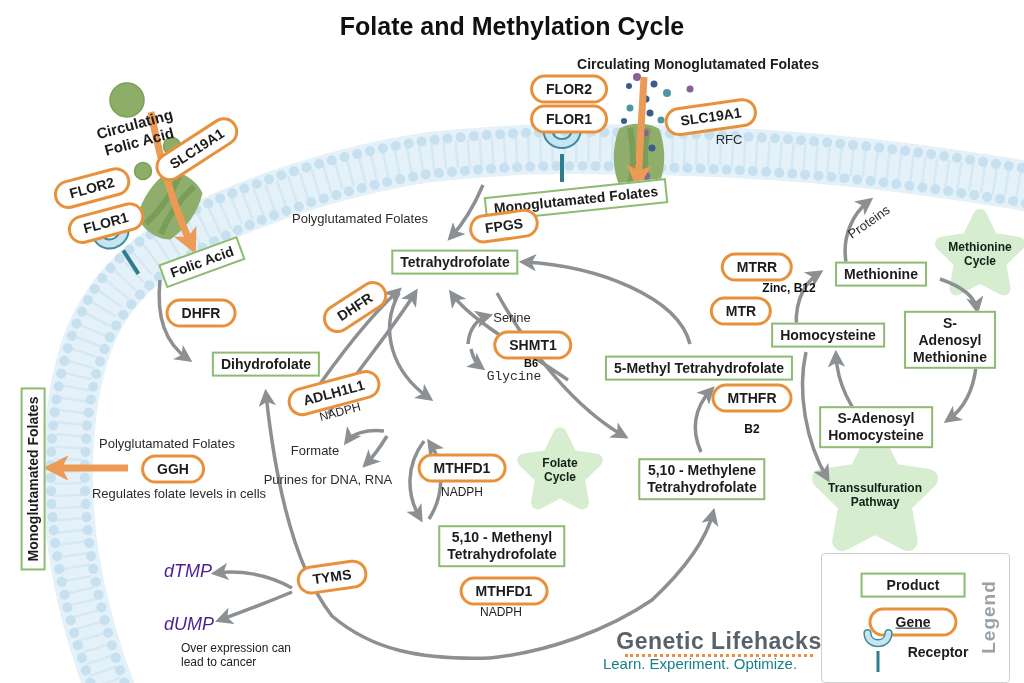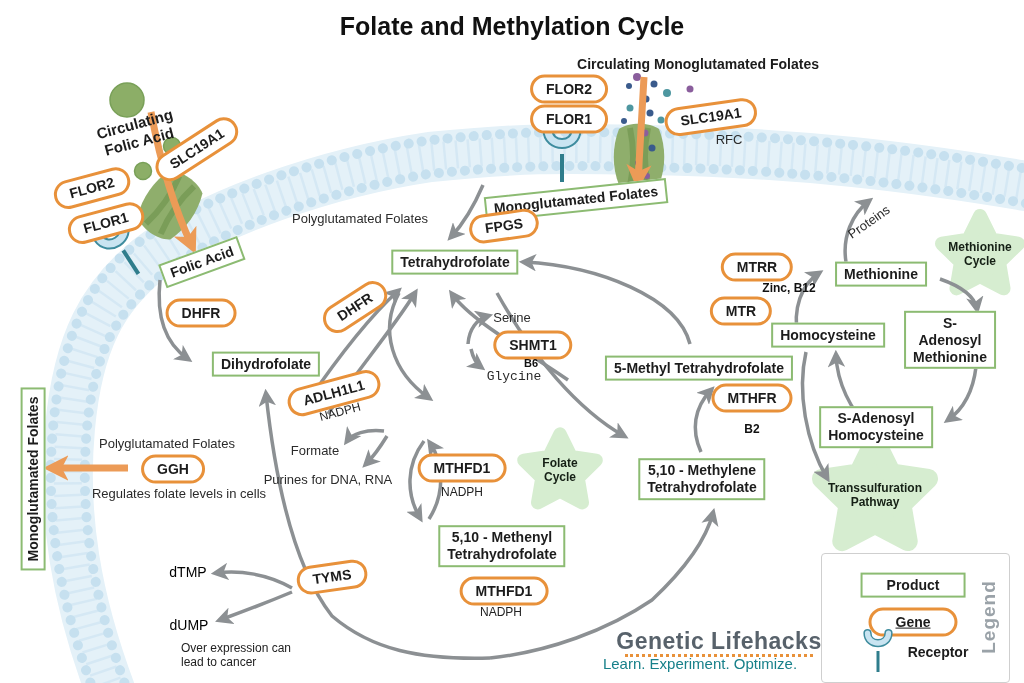--- a/index.html
+++ b/index.html
@@ -8,21 +8,21 @@
   #layer-svg{position:absolute;left:0;top:0;}
   .lbl{position:absolute;transform:translate(-50%,-50%);color:#1c1c1c;white-space:pre-line;
        text-align:center;line-height:1.2;font-family:"Liberation Sans",sans-serif;}
   .pill{border:3px solid #E8913A;border-radius:999px;background:#fff;font-weight:700;
         font-size:14px;padding:3px 13px;white-space:nowrap;}
   .pbox{border:2px solid #8CBB72;background:#fff;font-weight:700;font-size:14px;padding:2px 7px;}
   .title{font-size:25px;font-weight:700;color:#111;white-space:nowrap;}
   .boldlbl{font-weight:700;font-size:14px;white-space:nowrap;}
   .boldlbl2{font-weight:700;font-size:15px;}
   .txt13{font-size:13px;color:#2b2b2b;}
-  .txt14{font-size:14px;color:#000000;}
+  .txt14{font-size:18px;color:#4c1d95;font-style:italic;}
   .sub{font-size:12px;color:#222;}
   .subb{font-size:12px;font-weight:700;color:#111;}
   .starlbl{font-size:12px;font-weight:700;color:#152015;line-height:1.15;}
   .legend-frame{position:absolute;left:821px;top:553px;width:187px;height:128px;
                 background:#fff;border:1.5px solid #cfcfcf;border-radius:4px;}
   .legend-title{font-size:19px;font-weight:700;color:#9AA2A8;letter-spacing:1px;}
   .logo-name{font-size:23px;font-weight:700;color:#58626B;letter-spacing:.5px;white-space:nowrap;}
   .logo-dots{position:absolute;left:625px;top:654px;width:188px;height:0;
              border-top:3px dotted #E8913A;}
   .logo-tag{font-size:15px;font-weight:400;color:#17808A;white-space:nowrap;}

